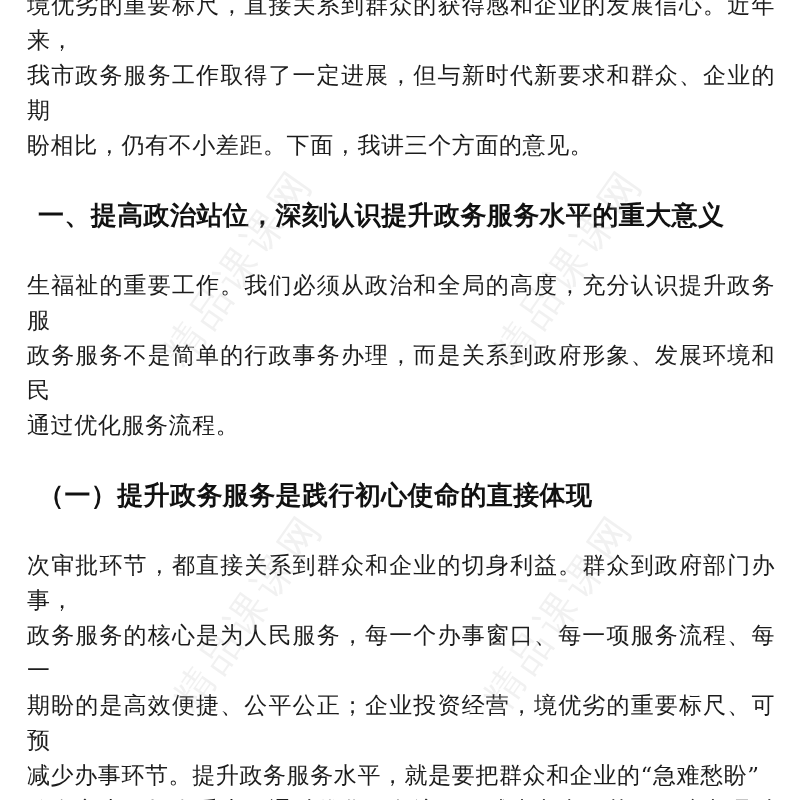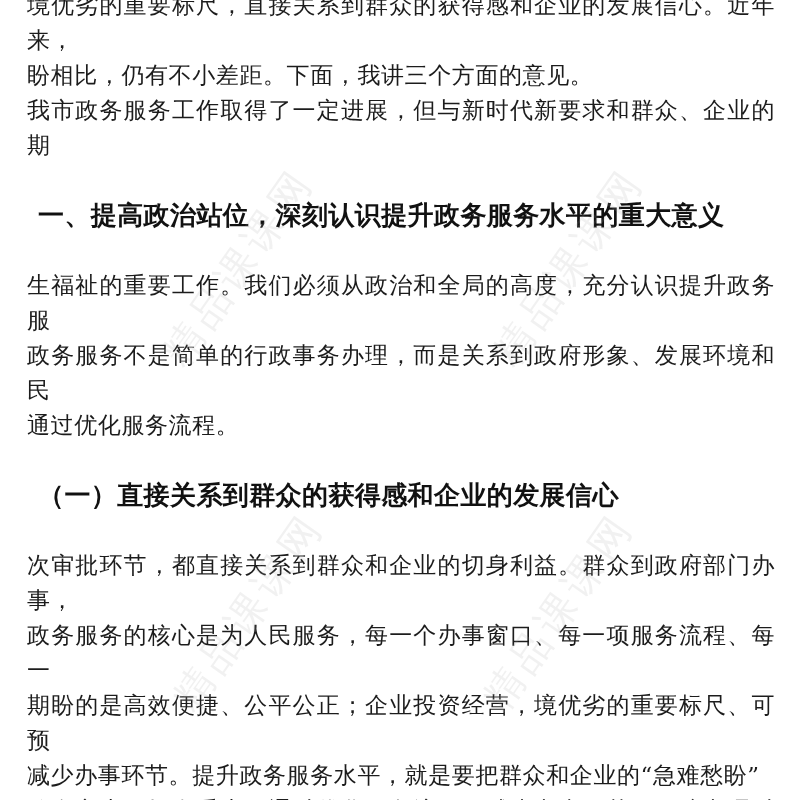--- a/index.html
+++ b/index.html
@@ -57,36 +57,36 @@
       user-select: none;
     }
   </style>
 </head>
 <body>
 
 <div class="page">
 
   <div class="para">
     <div>境优劣的重要标尺，直接关系到群众的获得感和企业的发展信心。近年来，</div>
+    <div>我市政务服务工作取得了一定进展，但与新时代新要求和群众、企业的期</div>
     <div>盼相比，仍有不小差距。下面，我讲三个方面的意见。</div>
-    <div>我市政务服务工作取得了一定进展，但与新时代新要求和群众、企业的期</div>
   </div>
   <div class="gap-after-para"></div>
 
   <div class="heading">一、提高政治站位，深刻认识提升政务服务水平的重大意义</div>
   <div class="gap-after-head"></div>
 
   <div class="para">
     <div>生福祉的重要工作。我们必须从政治和全局的高度，充分认识提升政务服</div>
     <div>政务服务不是简单的行政事务办理，而是关系到政府形象、发展环境和民</div>
     <div>通过优化服务流程。</div>
   </div>
   <div class="gap-after-para"></div>
 
-  <div class="heading">（一）直接关系到群众的获得感和企业的发展信心</div>
+  <div class="heading">（一）提升政务服务是践行初心使命的直接体现</div>
   <div class="gap-after-head"></div>
 
   <div class="para">
     <div>次审批环节，都直接关系到群众和企业的切身利益。群众到政府部门办事，</div>
     <div>政务服务的核心是为人民服务，每一个办事窗口、每一项服务流程、每一</div>
     <div>期盼的是高效便捷、公平公正；企业投资经营，境优劣的重要标尺、可预</div>
     <div>减少办事环节。提升政务服务水平，就是要把群众和企业的“急难愁盼”</div>
     <div>放在心上、抓在手上，通过优化服务流程、减少办事环节、压缩办理时限，</div>
 
   </div>

